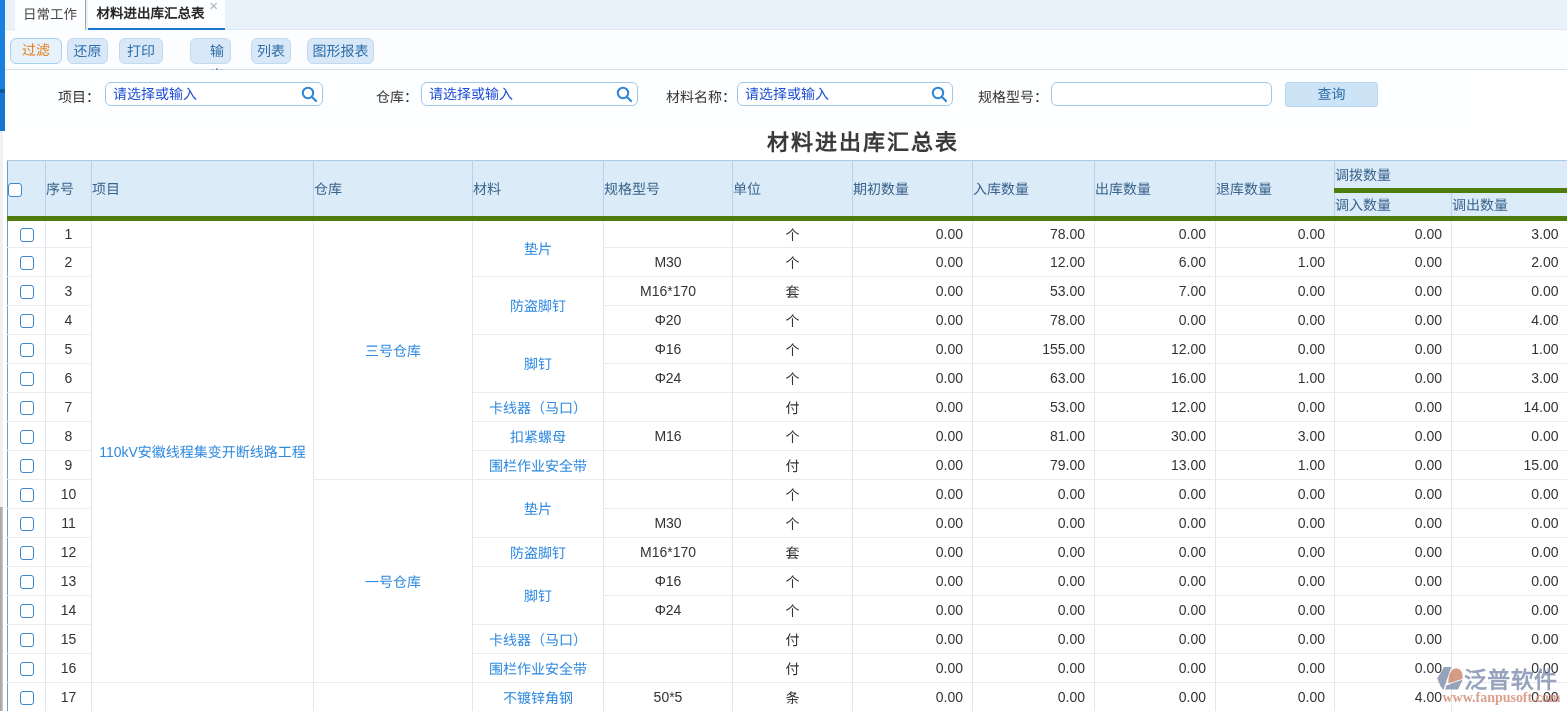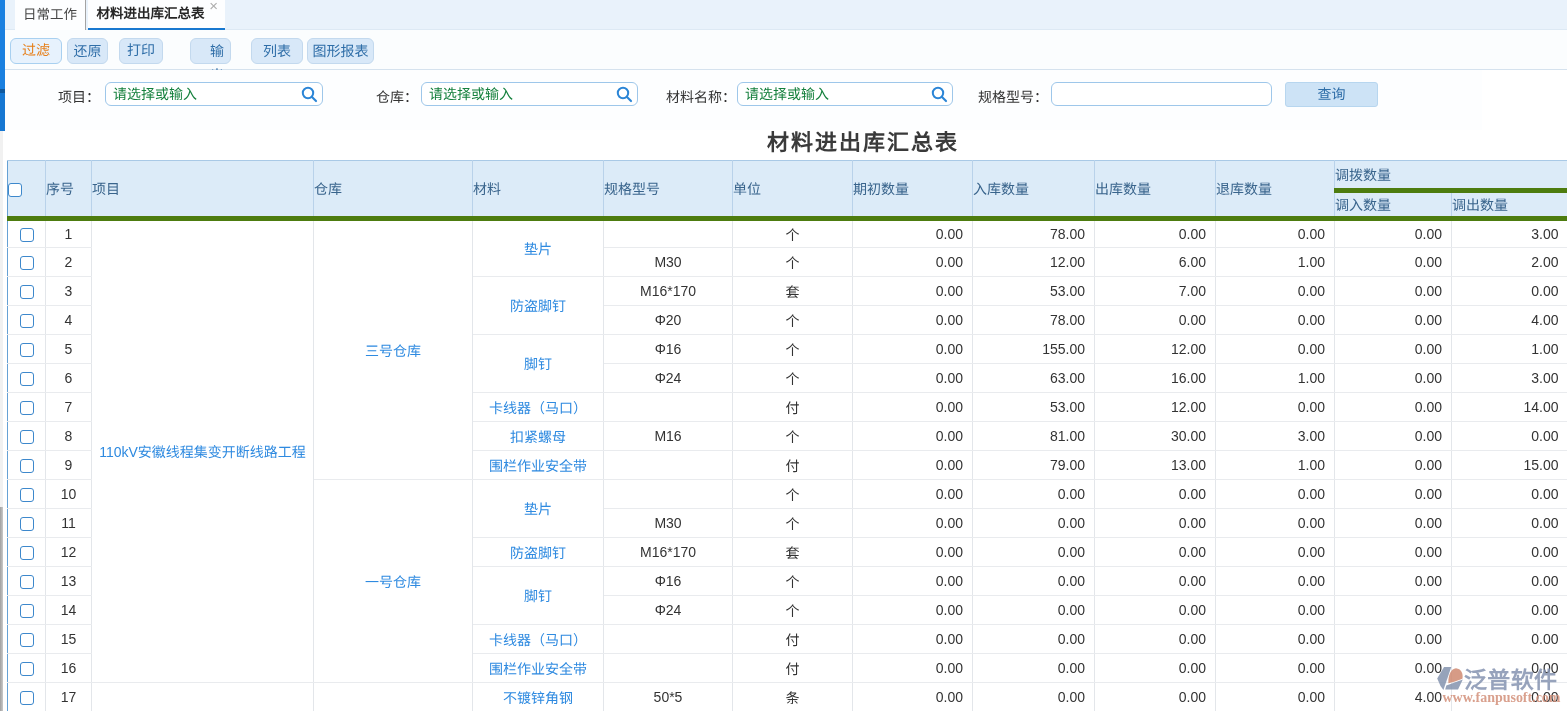--- a/index.html
+++ b/index.html
@@ -20,21 +20,21 @@
 
   
   .toolbar { position:absolute; left:0; top:30px; width:1567px; height:40px; background:#fbfdfe; border-bottom:1px solid #d5e2ee; }
   .tbtn { position:absolute; top:7.5px; height:26.5px; border-radius:6px; background:#d8e8f8; border:1px solid #c3d9ee; color:#2f6ea8; font-size:14px; text-align:center; line-height:24.5px; }
   .tbtn.filter { background:#e7f2fd; border:1.5px solid #a8d0f0; color:#e67e17; line-height:23.5px; }
   .caret { display:inline-block; width:0; height:0; border-left:5px solid transparent; border-right:5px solid transparent; border-top:6px solid #4585bb; vertical-align:1px; margin-left:6px; }
 
   
   .filterrow { position:absolute; left:0; top:70px; width:1482px; height:60px; background:#fdfeff; }
   .flabel { position:absolute; top:16px; height:16px; font-size:14px; color:#333; }
-  .finput { position:absolute; top:12px; height:24px; border:1px solid #9ec7ea; border-radius:6px; background:#fff; font-size:14px; color:#15803d; line-height:22px; padding-left:7px; }
+  .finput { position:absolute; top:12px; height:24px; border:1px solid #9ec7ea; border-radius:6px; background:#fff; font-size:14px; color:#1d4ed8; line-height:22px; padding-left:7px; }
   .ficon { position:absolute; top:16px; width:17px; height:17px; }
   .fbtn { position:absolute; left:1285px; top:12px; width:93px; height:25px; background:#cde3f6; border:1px solid #b7d6ef; border-radius:3px; color:#2f6ea8; font-size:14px; text-align:center; line-height:23px; }
 
   .title { position:absolute; left:0; top:124px; width:1726px; text-align:center; font-size:22px; letter-spacing:2px; font-weight:bold; color:#3a3a3a; }
 
   
   table { position:absolute; left:7px; top:160px; width:1560px; border-collapse:collapse; table-layout:fixed; border-left:1px solid #66a1d4; border-top:1px solid #a9c9e6; }
   th { background:#dcebf8; color:#39648c; font-weight:normal; font-size:14px; border-right:1px solid #b9d2ea; border-bottom:5px solid #4d7c0f; text-align:left; }
   td { font-size:14px; color:#333; border-right:1px solid #e3e6ea; border-bottom:1px solid #e9ebee; text-align:center; background:#fff; overflow:hidden; white-space:nowrap; }
   tr.h1 { height:29.5px; } tr.h2 { height:28px; }
@@ -49,23 +49,23 @@
 </head>
 <body>
 
 <div class="tabbar"></div>
 <div class="tab tab1">日常工作</div>
 <div class="tab tab2"><span style="padding-right:12px;">材料进出库汇总表</span><span class="tabx">×</span></div>
 
 <div class="toolbar">
   <div class="tbtn filter" style="left:10px;width:52px;">过滤</div>
   <div class="tbtn" style="left:67px;width:41px;">还原</div>
-  <div class="tbtn" style="left:119px;width:44px;font-family:Liberation Serif, serif;">打印<span class="caret"></span></div>
+  <div class="tbtn" style="left:119px;width:44px;">打印<span class="caret"></span></div>
   <div class="tbtn" style="left:190px;width:41px;padding-left:13px;">输出</div>
-  <div class="tbtn" style="left:251px;width:52px;">列表</div>
+  <div class="tbtn" style="left:251px;width:40px;">列表</div>
   <div class="tbtn" style="left:307px;width:67px;">图形报表</div>
 </div>
 
 <div class="filterrow">
   <div class="flabel" style="left:58px;">项目：</div>
   <div class="finput" style="left:105px;width:218px;">请选择或输入</div>
   <svg class="ficon" style="left:301px;" viewBox="0 0 17 17">
       <circle cx="7" cy="7" r="5.2" fill="none" stroke="#2b85d6" stroke-width="2"></circle>
       <line x1="11" y1="11" x2="15" y2="15" stroke="#2b85d6" stroke-width="2.2" stroke-linecap="round"></line>
     </svg>

